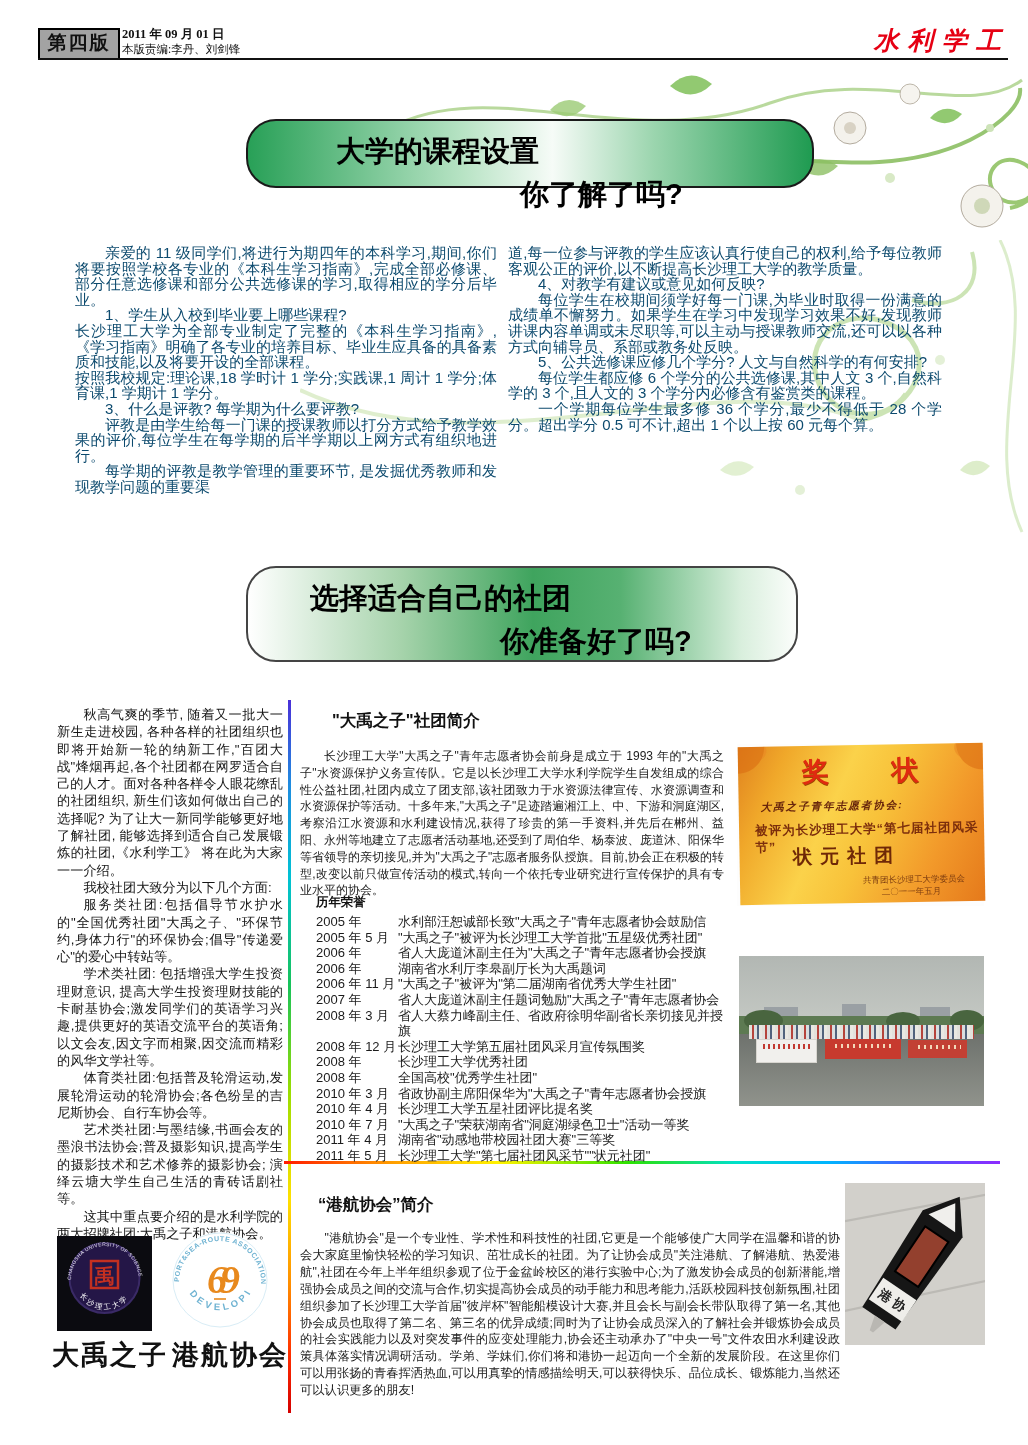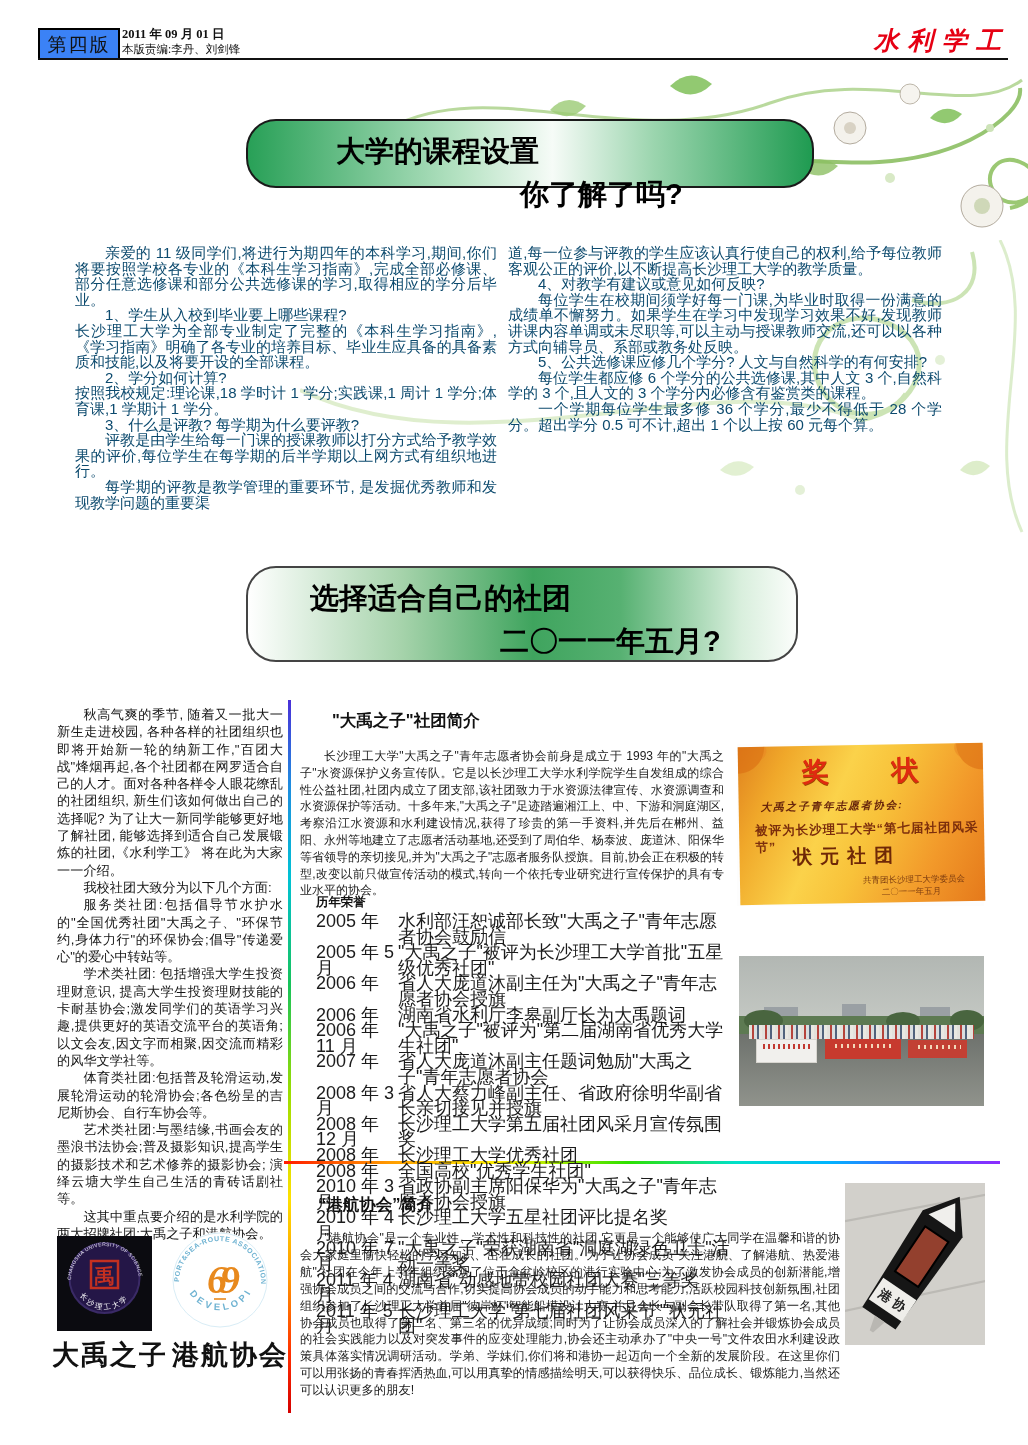--- a/index.html
+++ b/index.html
@@ -3,22 +3,22 @@
 <meta charset="utf-8">
 <style>
   html,body{margin:0;padding:0;background:#fff;}
   .page{position:relative;width:1028px;height:1445px;background:#ffffff;overflow:hidden;
         font-family:"Liberation Sans",sans-serif;color:#111;}
   .abs{position:absolute;}
   .deco{position:absolute;z-index:0;pointer-events:none;}
   .z{position:absolute;z-index:2;}
 
   
-  .edition-box{left:38px;top:28px;width:78px;height:28px;background:#3b82f6;border:2px solid #000;
-    display:flex;align-items:flex-end;justify-content:center;font-size:19px;font-weight:normal;letter-spacing:2px;}
+  .edition-box{left:38px;top:28px;width:78px;height:28px;background:#a3a3a3;border:2px solid #000;
+    display:flex;align-items:flex-start;justify-content:center;font-size:19px;font-weight:bold;letter-spacing:2px;}
   .header-date{left:122px;top:26px;font-size:12.5px;font-weight:bold;font-family:"Liberation Serif",serif;}
   .header-editors{left:122px;top:42px;font-size:11.5px;font-family:"Liberation Serif",serif;}
   .header-rule{left:38px;top:58px;width:970px;height:2px;background:#111;}
   .masthead{right:18px;top:24px;font-size:25px;color:#e60013;font-weight:bold;font-style:italic;
     letter-spacing:9px;font-family:"Liberation Serif",serif;}
 
   
   .banner{border-radius:30px;box-sizing:border-box;}
   .banner1{left:246px;top:119px;width:568px;height:69px;border:2px solid #1a1a1a;
     background:linear-gradient(90deg,#28a057 0%,#b7e3c4 38%,#f6fbf7 54%,#9bd5ae 72%,#1f9b51 100%);}
@@ -43,21 +43,21 @@
 
   
   .club-col{left:57px;top:706px;width:226px;}
   .club-col p{margin:0;font-size:13.2px;line-height:17.3px;text-align:justify;color:#151515;}
 
   
   .dayu-title{left:332px;top:710px;font-size:16.5px;font-weight:bold;color:#111;}
   .dayu-intro{left:300px;top:748px;width:424px;font-size:12px;line-height:16.8px;text-align:justify;text-indent:2em;color:#1b1b1b;}
   .honors{left:316px;top:894px;width:414px;}
   .honors-title{font-size:12.4px;font-weight:bold;margin-bottom:3px;}
-  .honor-row{display:flex;font-size:18px;line-height:15.6px;color:#1b1b1b;}
+  .honor-row{display:flex;font-size:13px;line-height:15.6px;color:#1b1b1b;}
   .honor-row .hy{width:82px;flex:none;}
   .honor-row .ht{flex:1;}
 
   
   .award{left:737px;top:744px;width:247px;height:162px;background:#fdfdfd;z-index:2;}
   .award-in{position:absolute;inset:1px 0 3px 2px;transform:rotate(-1deg);overflow:hidden;
     background:linear-gradient(115deg,#e0821f 0%,#f0a82a 16%,#fbd24a 38%,#f8c23a 54%,#f2992a 78%,#e5791b 100%);}
   .aw-corner{position:absolute;width:56px;height:44px;opacity:.55;
     background:radial-gradient(circle at 0 0,#d96a12 0 26px,transparent 27px),radial-gradient(circle at 18px 4px,#e98824 0 10px,transparent 11px);}
   .aw-corner.r{right:0;transform:scaleX(-1);}
@@ -144,38 +144,37 @@
 
   <div class="abs banner banner1 z">
     <div class="l1">大学的课程设置</div>
     <div class="l2">你了解了吗?</div>
   </div>
 
   <div class="abs colA z">
     <p class="ind">亲爱的 11 级同学们,将进行为期四年的本科学习,期间,你们将要按照学校各专业的《本科生学习指南》,完成全部必修课、部分任意选修课和部分公共选修课的学习,取得相应的学分后毕业。</p>
       <p class="ind">1、学生从入校到毕业要上哪些课程?</p>
       <p>长沙理工大学为全部专业制定了完整的《本科生学习指南》,《学习指南》明确了各专业的培养目标、毕业生应具备的具备素质和技能,以及将要开设的全部课程。</p>
-      <p class="ind">2、学分如何计算?</p>
       <p>按照我校规定:理论课,18 学时计 1 学分;实践课,1 周计 1 学分;体育课,1 学期计 1 学分。</p>
       <p class="ind">3、什么是评教? 每学期为什么要评教?</p>
       <p class="ind">评教是由学生给每一门课的授课教师以打分方式给予教学效果的评价,每位学生在每学期的后半学期以上网方式有组织地进行。</p>
       <p class="ind">每学期的评教是教学管理的重要环节, 是发掘优秀教师和发现教学问题的重要渠</p>
   </div>
   <div class="abs colB z">
     <p>道,每一位参与评教的学生应该认真行使自己的权利,给予每位教师客观公正的评价,以不断提高长沙理工大学的教学质量。</p>
       <p class="ind">4、对教学有建议或意见如何反映?</p>
       <p class="ind">每位学生在校期间须学好每一门课,为毕业时取得一份满意的成绩单不懈努力。如果学生在学习中发现学习效果不好,发现教师讲课内容单调或未尽职等,可以主动与授课教师交流,还可以以各种方式向辅导员、系部或教务处反映。</p>
       <p class="ind">5、公共选修课应修几个学分? 人文与自然科学的有何安排?</p>
       <p class="ind">每位学生都应修 6 个学分的公共选修课,其中人文 3 个,自然科学的 3 个,且人文的 3 个学分内必修含有鉴赏类的课程。</p>
       <p class="ind">一个学期每位学生最多修 36 个学分,最少不得低于 28 个学分。超出学分 0.5 可不计,超出 1 个以上按 60 元每个算。</p>
   </div>
 
   <div class="abs banner banner2 z">
     <div class="l1">选择适合自己的社团</div>
-    <div class="l2">二〇一一年五月?</div>
+    <div class="l2">你准备好了吗?</div>
   </div>
 
   <div class="abs vrule"></div>
   <div class="abs hrule-rainbow"></div>
 
   <div class="abs club-col z">
     <p class="ind">秋高气爽的季节, 随着又一批大一新生走进校园, 各种各样的社团组织也即将开始新一轮的纳新工作,"百团大战"烽烟再起,各个社团都在网罗适合自己的人才。面对各种各样令人眼花缭乱的社团组织, 新生们该如何做出自己的选择呢? 为了让大一新同学能够更好地了解社团, 能够选择到适合自己发展锻炼的社团,《水利学工》 将在此为大家一一介绍。</p>
       <p class="ind">我校社团大致分为以下几个方面:</p>
       <p class="ind">服务类社团:包括倡导节水护水的"全国优秀社团"大禹之子、"环保节约,身体力行"的环保协会;倡导"传递爱心"的爱心中转站等。</p>
       <p class="ind">学术类社团: 包括增强大学生投资理财意识, 提高大学生投资理财技能的卡耐基协会;激发同学们的英语学习兴趣,提供更好的英语交流平台的英语角;以文会友,因文字而相聚,因交流而精彩的风华文学社等。</p>

